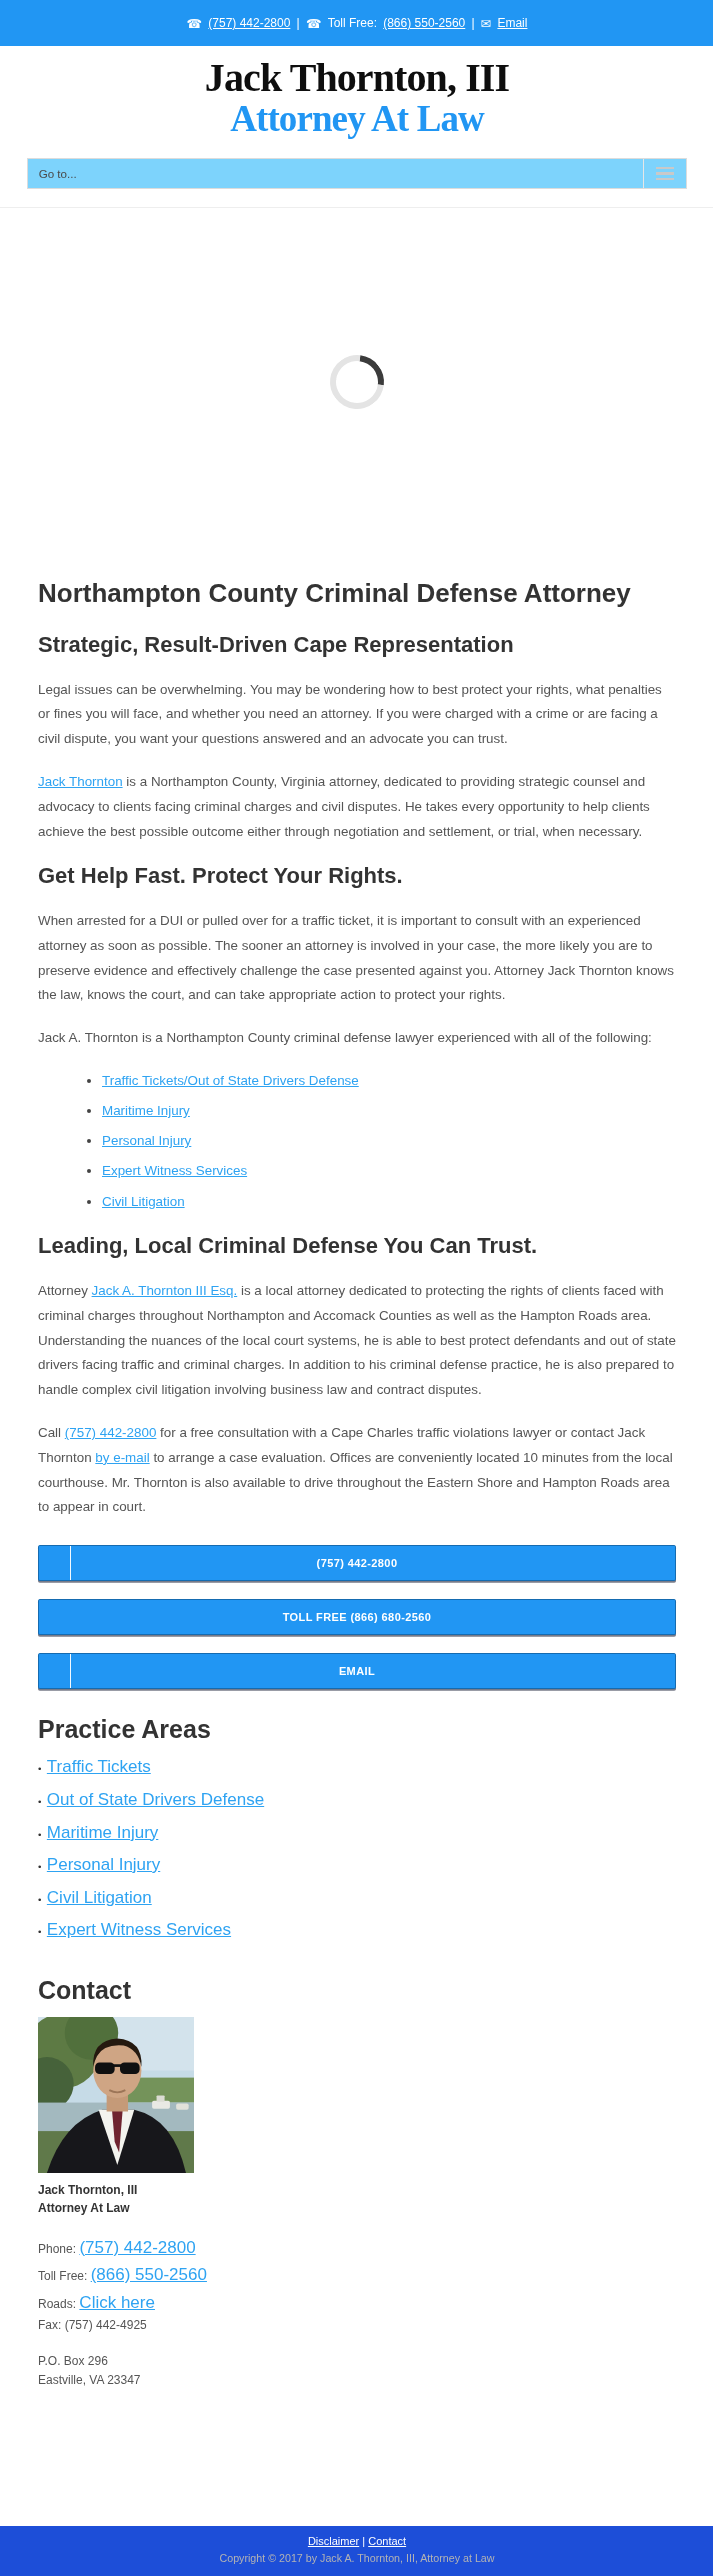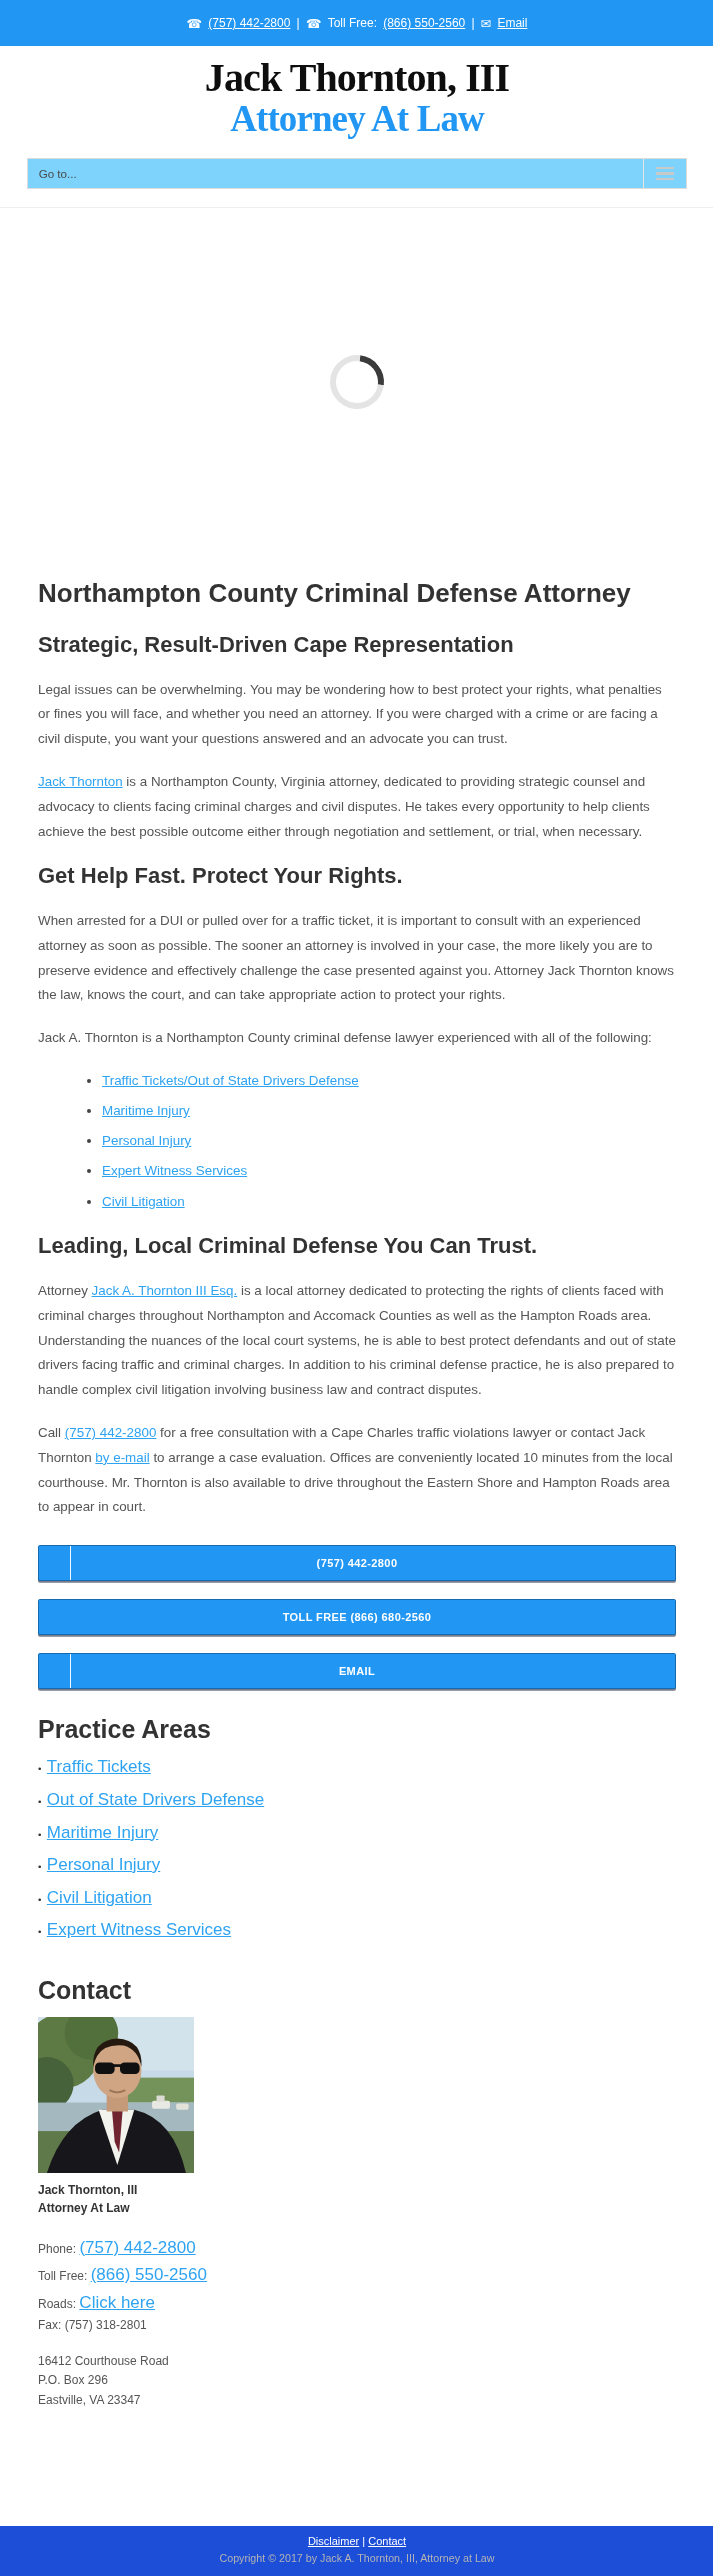--- a/index.html
+++ b/index.html
@@ -196,25 +196,24 @@
 
   <div class="contact-name">
     <div>Jack Thornton, III</div>
     <div>Attorney At Law</div>
   </div>
 
   <div class="contact-rows">
       <div class="contact-row"><span>Phone: </span><a class="tlink sm" href="#">(757) 442-2800</a></div>
       <div class="contact-row"><span>Toll Free: </span><a class="tlink sm" href="#">(866) 550-2560</a></div>
       <div class="contact-row"><span>Roads: </span><a class="tlink sm" href="#">Click here</a></div>
-      <div class="contact-row"><span>Fax: (757) 318-2801</span></div>
+      <div class="contact-row"><span>Fax: (757) 442-4925</span></div>
     </div>
 
   <div class="address">
-      <div>16412 Courthouse Road</div>
       <div>P.O. Box 296</div>
       <div>Eastville, VA 23347</div>
     </div>
 </div>
 
 <div class="site-footer">
   <div><a href="#">Disclaimer</a><span> | </span><a href="#">Contact</a></div>
   <div class="copyright">Copyright © 2017 by Jack A. Thornton, III, Attorney at Law</div>
 </div>
 

